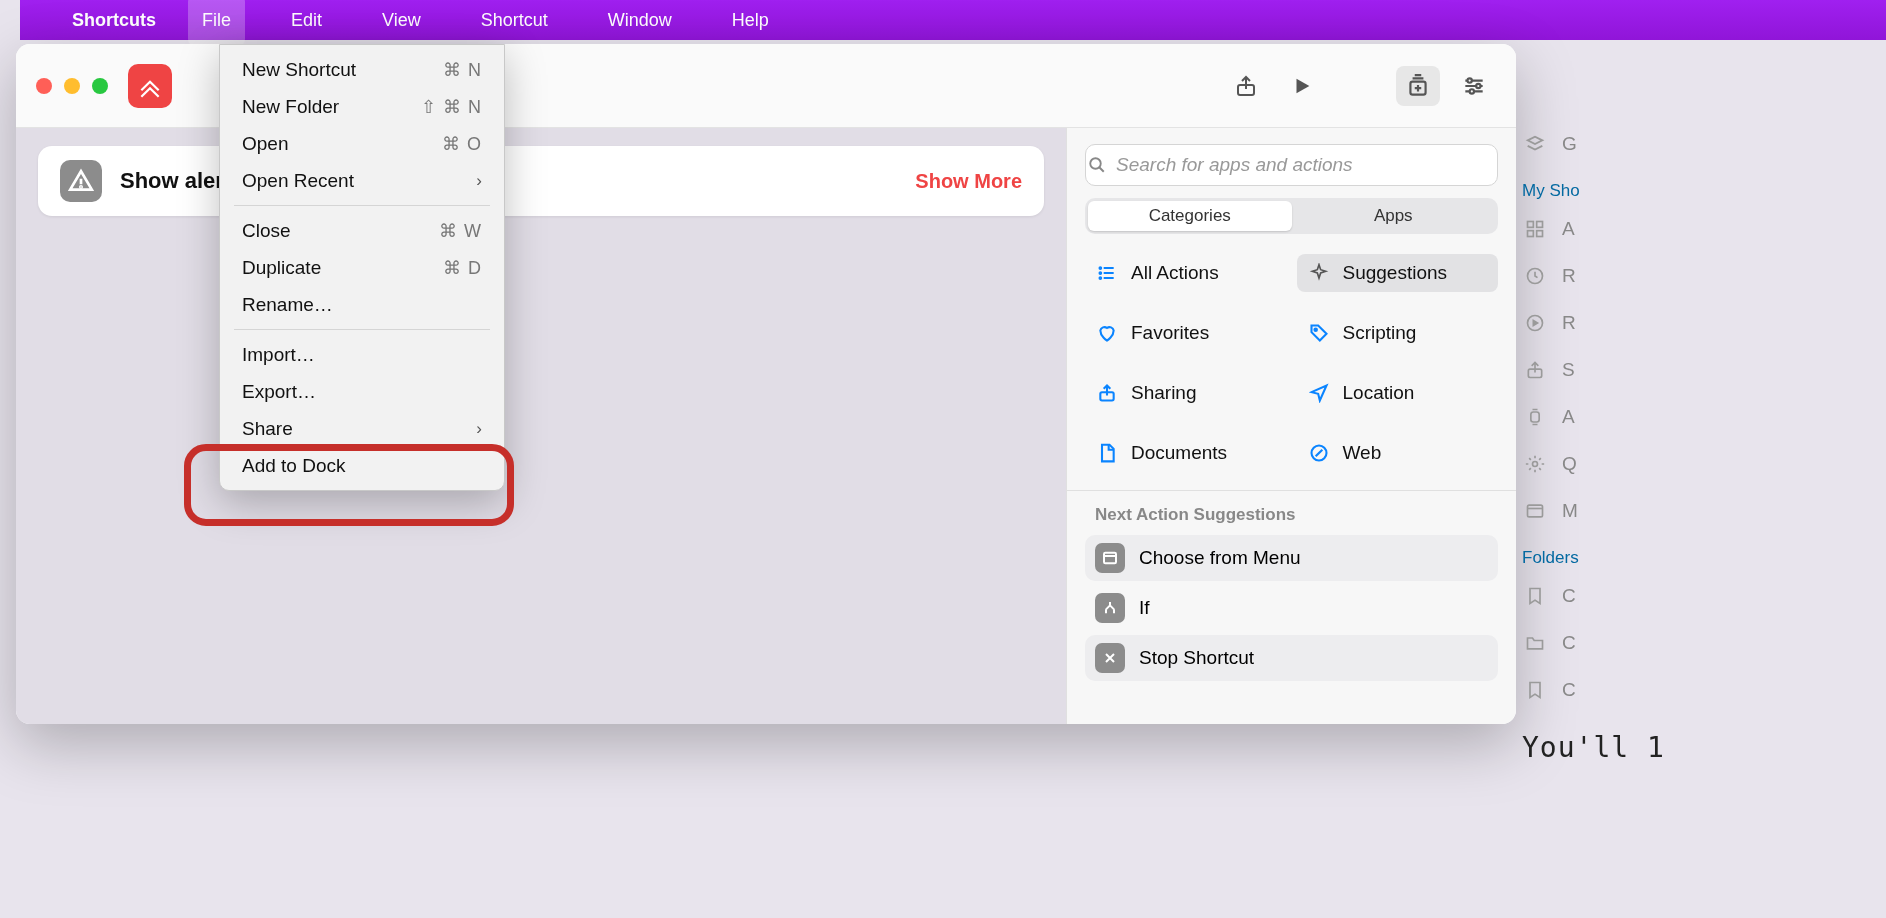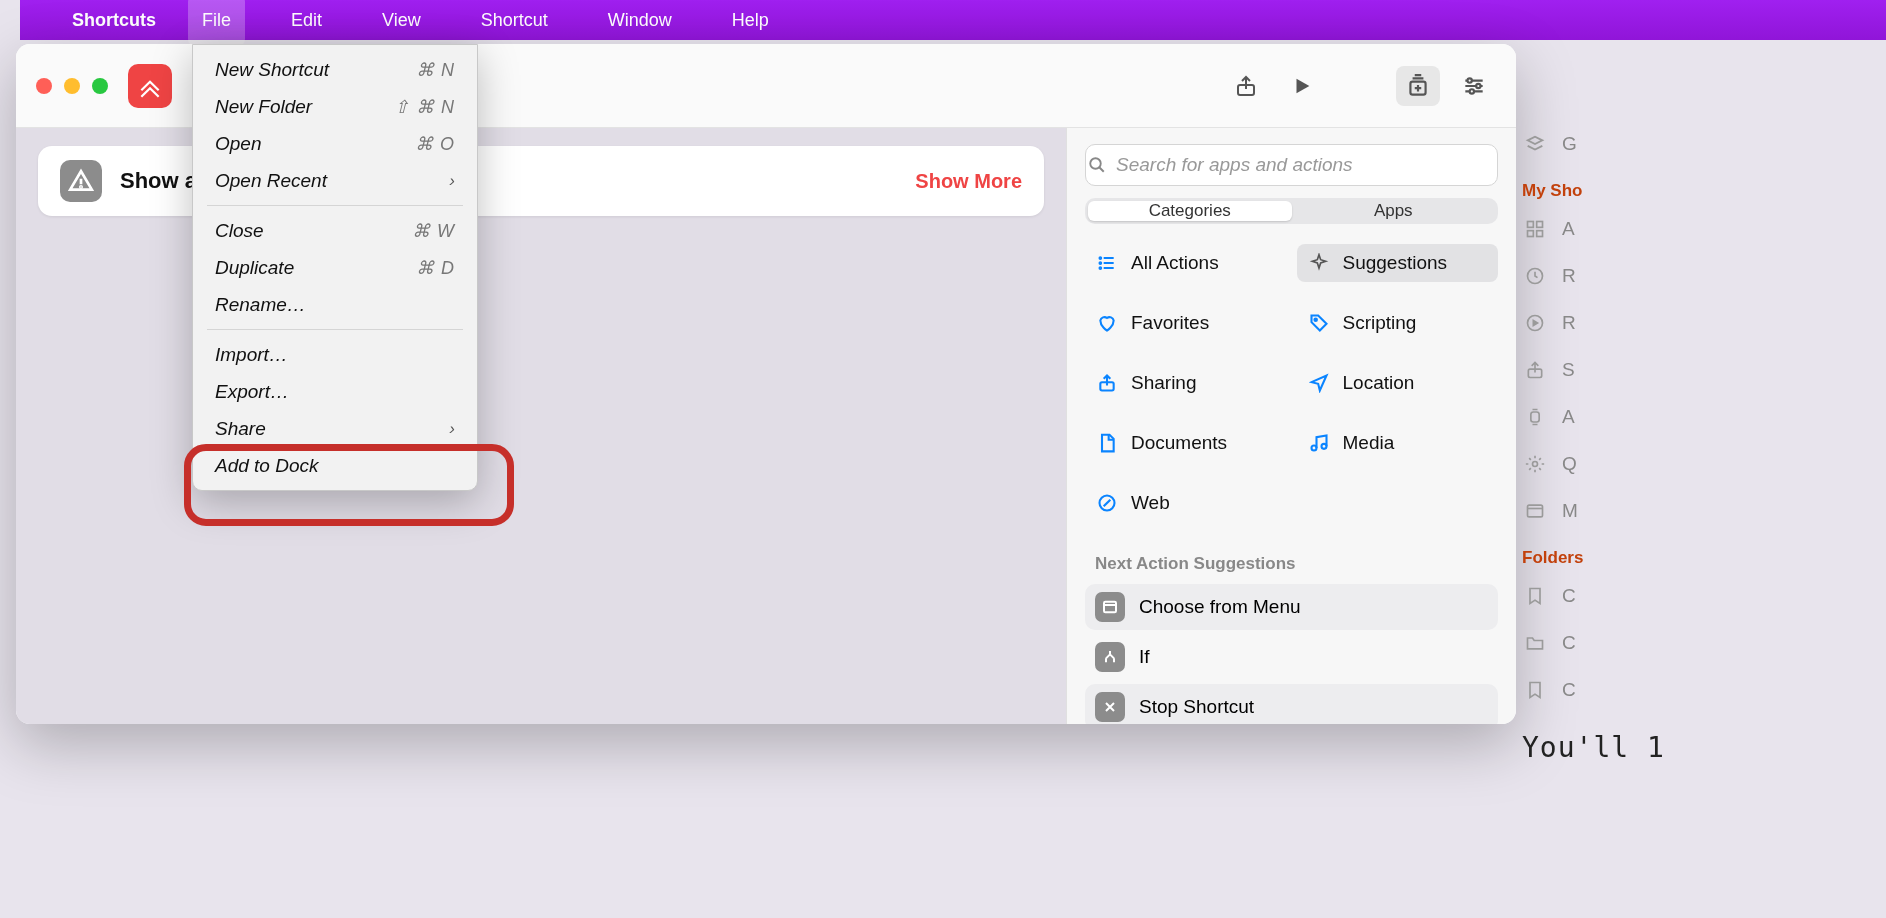--- a/index.html
+++ b/index.html
@@ -54,34 +54,34 @@
     
     .sep { height: 1px; background: #e0e0e0; margin: 0 0 14px; }
     
     .sugg-header { font-size: 17px; color: #888; font-weight: 600; padding: 0 28px 10px; }
     .sugg-list { padding: 0 18px; }
     .sugg-item { display: flex; align-items: center; height: 46px; padding: 0 10px; border-radius: 10px; margin-bottom: 4px; font-size: 19px; }
     .sugg-item.alt { background: #ededef; }
     .sugg-icon { width: 30px; height: 30px; background: #8c8c8c; border-radius: 7px; margin-right: 14px; display: flex; align-items: center; justify-content: center; color: #fff; font-size: 15px; }
     
     
-    .dropdown { position: absolute; top: 44px; left: 192px; width: 286px; background: #f2f2f2; border: 1px solid #c8c8c8; border-radius: 0 0 10px 10px; box-shadow: 0 12px 40px rgba(0,0,0,0.25); padding: 6px 0; z-index: 100; font-style: italic; }
+    .dropdown { position: absolute; top: 44px; left: 219px; width: 286px; background: #f2f2f2; border: 1px solid #c8c8c8; border-radius: 0 0 10px 10px; box-shadow: 0 12px 40px rgba(0,0,0,0.25); padding: 6px 0; z-index: 100; }
     .dd-item { display: flex; align-items: center; justify-content: space-between; height: 37px; padding: 0 22px; font-size: 19px; color: #111; }
     .dd-item .shortcut { color: #777; font-size: 18px; letter-spacing: 1px; }
     .dd-item .chev { color: #555; font-size: 17px; }
     .dd-sep { height: 1px; background: #d5d5d5; margin: 6px 14px; }
     
     
     .highlight-box { position: absolute; border: 7px solid #c62f2a; border-radius: 22px; pointer-events: none; z-index: 200; }
     
     
     .far-sidebar { position: absolute; top: 120px; left: 1516px; width: 370px; color: #888; font-size: 19px; }
     .far-row { display: flex; align-items: center; height: 47px; padding-left: 6px; gap: 14px; }
     .far-icon { width: 26px; display: flex; justify-content: center; color: #9a9a9a; }
-    .far-header { font-size: 17px; color: #c2410c; padding: 14px 0 4px 6px; font-weight: 700; }
+    .far-header { font-size: 17px; color: #0369a1; padding: 14px 0 4px 6px; font-weight: 400; }
     .ending-text { font-family: ui-monospace, Menlo, monospace; font-size: 28px; color: #222; padding: 18px 0 0 6px; letter-spacing: 1px; }
   </style>
 </head>
 <body>
 
 <div class="menubar">
   <span class="apple-logo"></span>
   <span class="menubar-app">Shortcuts</span>
   <span class="menubar-item active">File</span>
   <span class="menubar-item">Edit</span>
@@ -225,30 +225,20 @@
               <svg width="20" height="20" viewBox="0 0 24 24" fill="none" stroke="currentColor" stroke-width="2.5">
                 <path d="M6 2h9l5 5v15H6z"></path>
                 <path d="M14 2v6h6"></path>
               </svg>
             </span>
             <span>Documents</span>
           </div>
         <div class="cat-item">
             <span class="ci">
               <svg width="20" height="20" viewBox="0 0 24 24" fill="none" stroke="currentColor" stroke-width="2.5">
-                <path d="M9 18V5l12-2v13"></path>
-                <circle cx="6" cy="18" r="3"></circle>
-                <circle cx="18" cy="16" r="3"></circle>
-              </svg>
-            </span>
-            <span>Media</span>
-          </div>
-        <div class="cat-item">
-            <span class="ci">
-              <svg width="20" height="20" viewBox="0 0 24 24" fill="none" stroke="currentColor" stroke-width="2.5">
                 <circle cx="12" cy="12" r="9"></circle>
                 <path d="M16 8l-3 3-5 5 3-3z"></path>
               </svg>
             </span>
             <span>Web</span>
           </div>
       </div>
 
       <div class="sep"></div>
 

